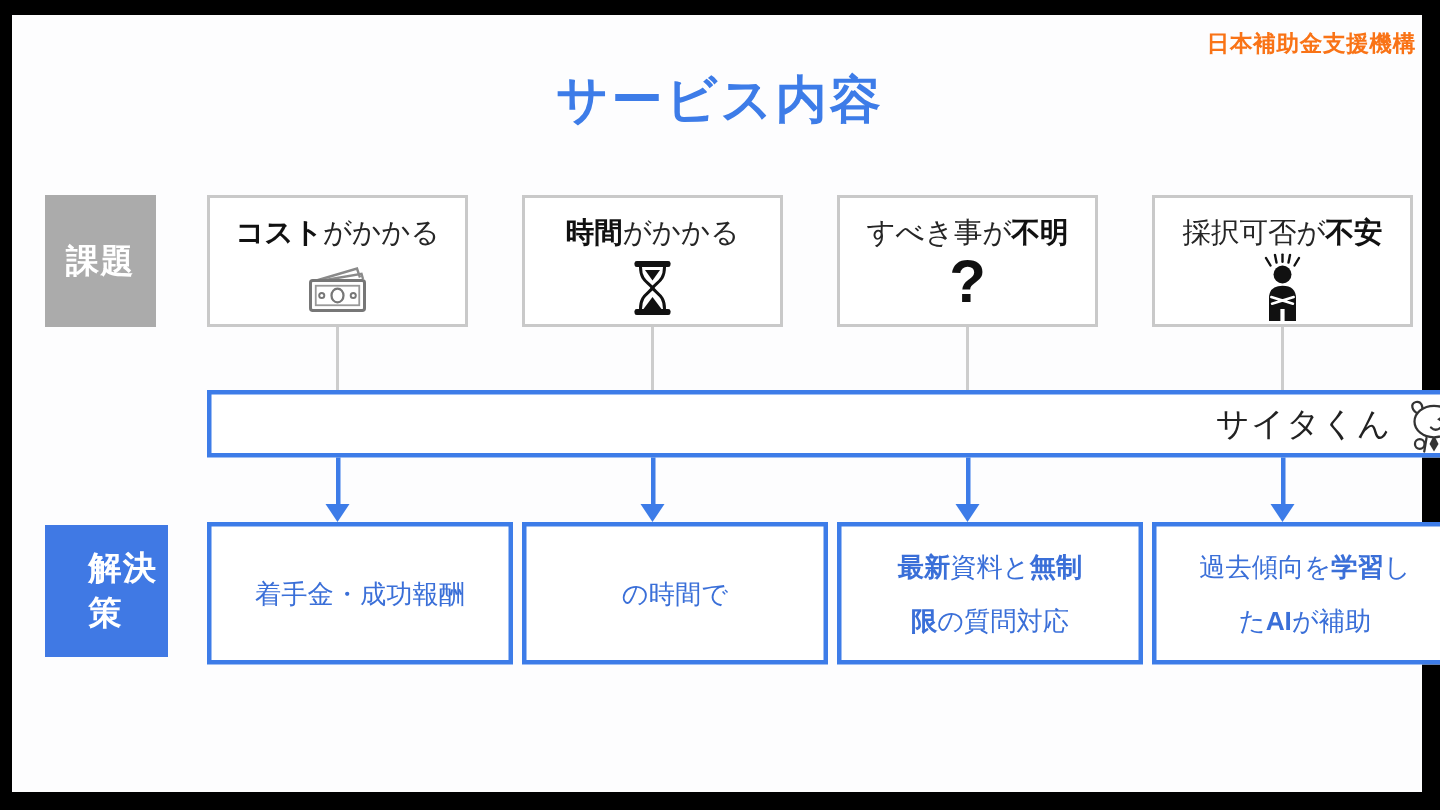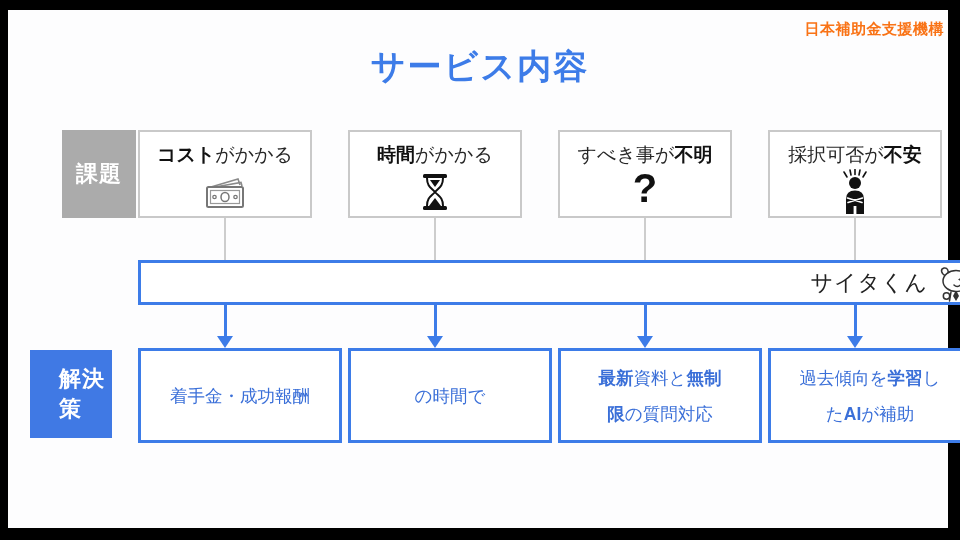--- a/index.html
+++ b/index.html
@@ -28,21 +28,21 @@
   }
   .title{
     position:absolute;top:44px;left:0;width:960px;text-align:center;
     font-size:34px;font-weight:700;color:var(--accent-blue);letter-spacing:2px;
   }
   
   .row-label{
     position:absolute;display:flex;align-items:center;justify-content:center;
     color:#fff;font-size:22px;font-weight:700;letter-spacing:1px;
   }
-  .row-label.issues{left:30px;top:130px;width:74px;height:88px;background:var(--label-gray);margin-left:32px;}
+  .row-label.issues{left:30px;top:130px;width:74px;height:88px;background:var(--label-gray);}
   .row-label.solutions{left:30px;top:350px;width:82px;height:88px;background:#4079e4;padding-left:29px;}
   
   .issue-card{
     position:absolute;top:130px;width:174px;height:88px;
     background:#fff;border:2px solid var(--issue-border);
     display:flex;flex-direction:column;align-items:center;
     padding-top:10px;
   }
   .issue-label{font-size:19px;color:var(--text-dark);white-space:nowrap;}
   .issue-label .b{font-weight:700;color:#111;}

